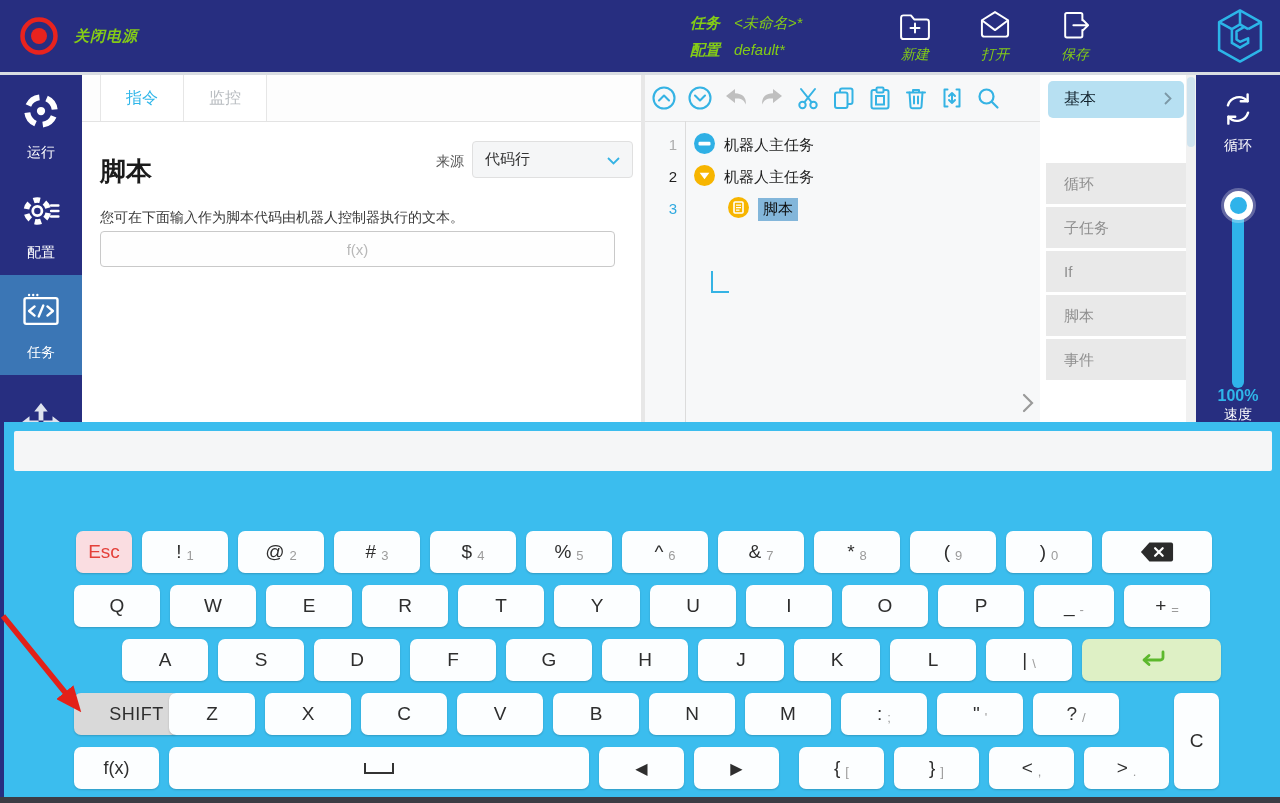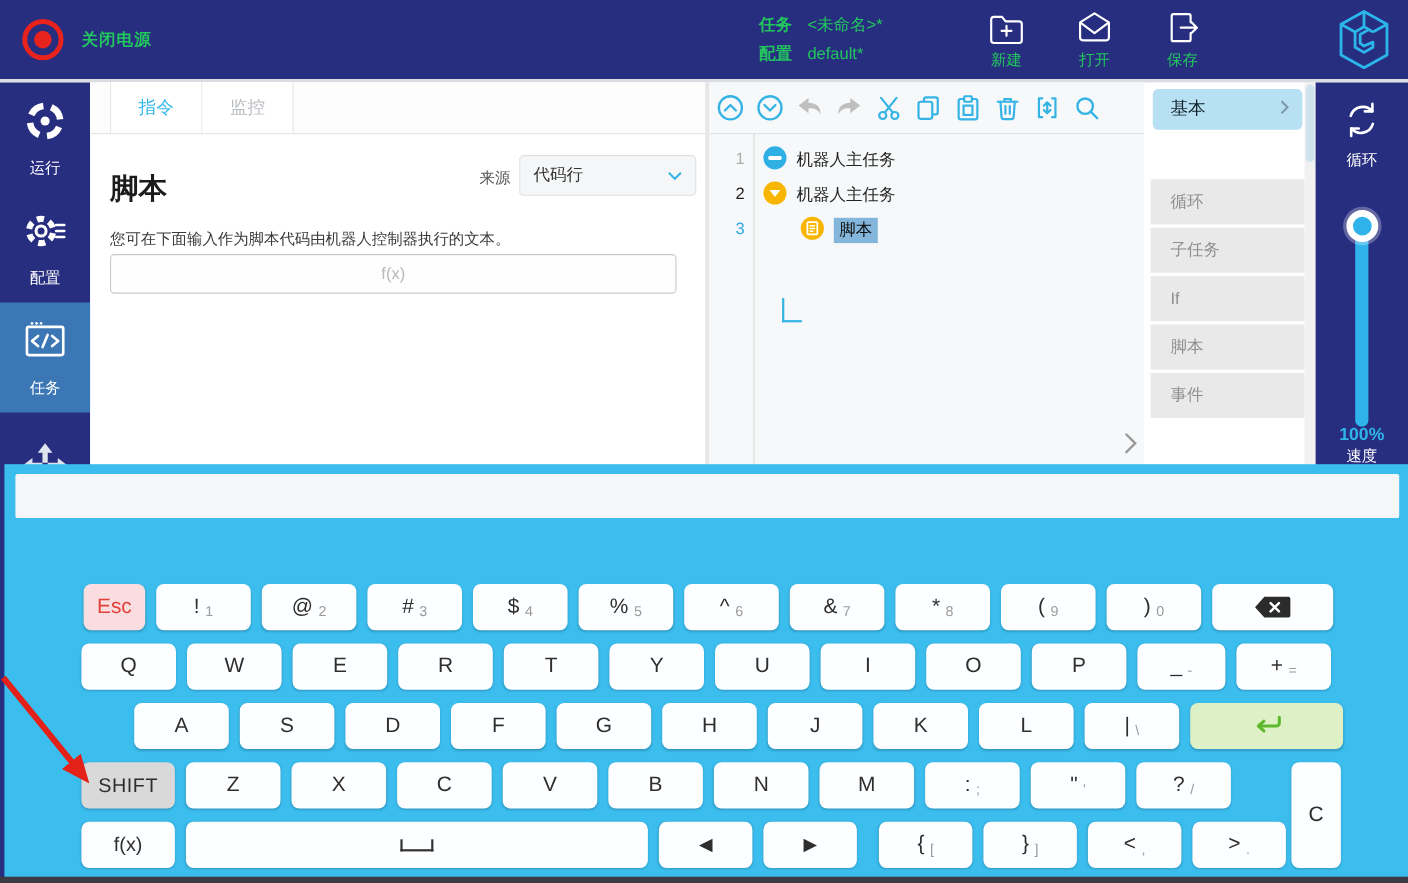--- a/index.html
+++ b/index.html
@@ -1,20 +1,20 @@
 <!DOCTYPE html>
 <html style="--navy: #272e80; --kb-bg: #3bbdee;"><head>
 <meta charset="utf-8">
 <style>
   html,body{margin:0;padding:0;background:#fff;}
   .screen{position:relative;width:1280px;height:803px;overflow:hidden;
     font-family:"Liberation Sans","DejaVu Sans",sans-serif;background:#fff;}
 
   
-  .topbar{position:absolute;left:0;top:0;width:1280px;height:72px;background:var(--navy,#272e80);color:#22c55e;}
+  .topbar{position:absolute;left:0;top:0;width:1280px;height:72px;background:var(--navy,#272e80);color:#84cc16;font-style:italic;}
   .rec{position:absolute;left:18px;top:15px;width:42px;height:42px;cursor:pointer;}
   .power-label{position:absolute;left:74px;top:27px;font-size:15px;font-weight:bold;letter-spacing:1px;}
   .meta{position:absolute;left:690px;top:9px;font-size:15px;}
   .meta .mrow{height:27px;line-height:27px;display:flex;}
   .meta .mlabel{font-weight:bold;width:44px;}
   .actions{position:absolute;left:890px;top:8px;display:flex;gap:30px;}
   .action{width:50px;display:flex;flex-direction:column;align-items:center;cursor:pointer;}
   .action svg{display:block;}
   .action .alabel{font-size:14px;margin-top:2px;}
   .logo{position:absolute;left:1212px;top:7px;}
@@ -496,21 +496,21 @@
         <div class="kb-key" style="left: 982px; top: 217px; width: 86px;">
           <span class="k-main">|</span>
           <span class="k-sub">\</span>
         </div>
         <div class="kb-key k-enter" style="left: 1078px; top: 217px; width: 139px;">
           <svg width="30" height="20" viewBox="0 0 30 20" fill="none" stroke="#5cb82c" stroke-width="2.8" stroke-linecap="round" stroke-linejoin="round">
             <path d="M26 2 v5.5 a2.5 2.5 0 0 1-2.5 2.5 H7.5"></path>
             <path d="M12 5.5 L7 10 l5 4.5"></path>
           </svg>
         </div>
-        <div class="kb-key k-shift" style="left: 70px; top: 271px; width: 85px;">
+        <div class="kb-key k-shift" style="left: 70px; top: 271px; width: 85px; padding-left: 20px;">
           <span class="k-main">SHIFT</span>
         </div>
         <div class="kb-key" style="left: 165px; top: 271px; width: 86px;">
           <span class="k-main">Z</span>
         </div>
         <div class="kb-key" style="left: 261px; top: 271px; width: 86px;">
           <span class="k-main">X</span>
         </div>
         <div class="kb-key" style="left: 357px; top: 271px; width: 86px;">
           <span class="k-main">C</span>

